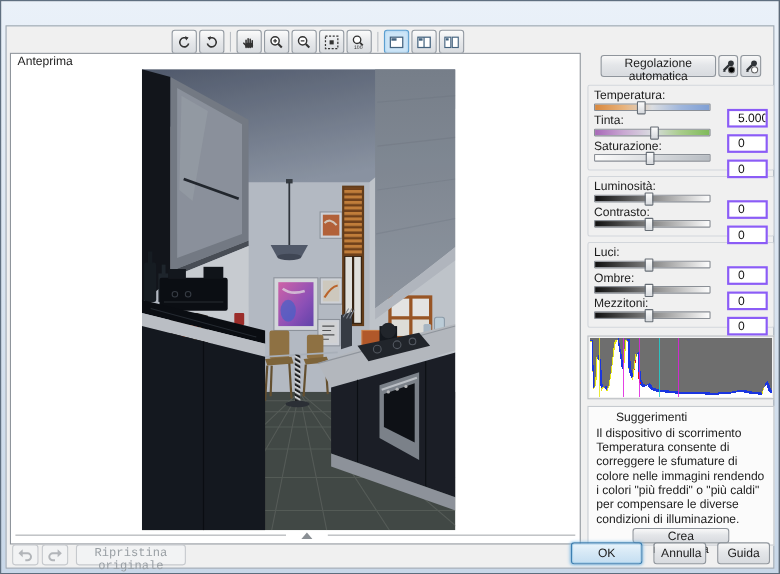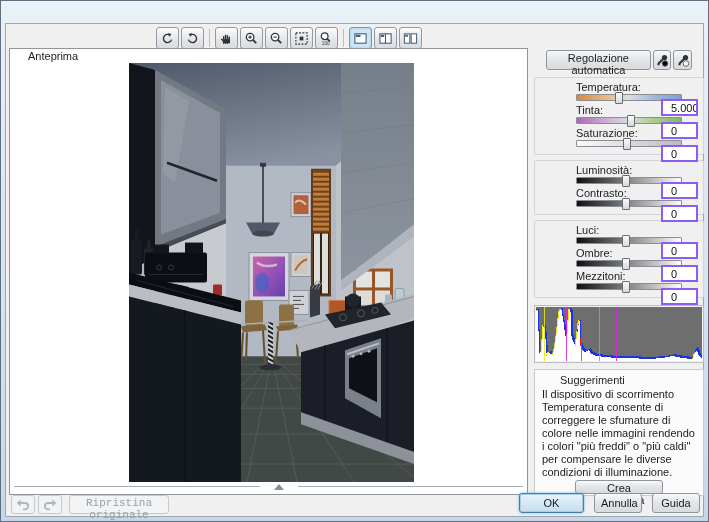--- a/index.html
+++ b/index.html
@@ -16,35 +16,35 @@
   .wbtn.close{width:34px;background:linear-gradient(#f0a893,#d4563d 45%,#b93a24);}
   .client{position:absolute;top:22px;left:4px;right:4px;bottom:4px;background:#f0f0f0;border:1px solid #9aa6b2;}
   
   .toolbar{position:absolute;top:2px;left:150px;display:flex;align-items:center;height:24px;}
   .tbtn{width:23px;height:22px;margin-right:2px;border:1px solid #939aa2;border-radius:3px;
     background:linear-gradient(#fbfbfb,#e6e8eb 50%,#d9dce0);display:flex;align-items:center;justify-content:center;padding:0;}
   .tbtn.sel{background:#cde5f7;border-color:#5c9fd0;box-shadow:inset 0 0 2px #8fc3e8;}
   .tsep{width:1px;height:18px;background:#b9bec4;margin:0 5px 0 3px;}
   
   .panel{position:absolute;left:3px;top:24px;width:519px;height:447px;background:#fff;border:1px solid #8f959c;}
-  .panel-label{font-size:11px;color:#1c1c1c;padding:1px 0 0 18px;}
+  .panel-label{font-size:11px;color:#1c1c1c;padding:1px 0 0 6px;}
   .kitchen{position:absolute;left:119px;top:14px;}
   .collapse{position:absolute;left:4px;right:4px;bottom:3px;height:9px;display:flex;align-items:center;}
   .cline{flex:1;height:1px;background:#a8acb0;}
   .ctri{width:0;height:0;border-left:5px solid transparent;border-right:5px solid transparent;
     border-bottom:6px solid #8a8f94;margin:0 14px;}
   
   .rp{position:absolute;left:528px;top:24px;width:170px;}
   .auto-row{display:flex;margin:2px 12px 7px;}
   .btn{background:linear-gradient(#f8f8f8,#e4e6e9 45%,#d8dbdf);border:1px solid #8f959c;border-radius:3px;
     font-size:11px;color:#1c1c1c;}
   .auto-btn{width:118px;height:20px;}
   .drop-btn{width:21px;height:20px;margin-left:2px;padding:0;display:flex;align-items:center;justify-content:center;}
   .grp{border:1px solid #d2d6db;border-radius:2px;padding:3px 5px 4px;margin-bottom:5px;background:#f0f0f0;}
-  .srow{position:relative;height:23px;padding-top:1px;margin-left:36px;}
+  .srow{position:relative;height:23px;padding-top:1px;}
   .lab{font-size:11px;color:#1c1c1c;height:11px;line-height:11px;}
   .track{position:absolute;left:0;top:13px;width:106px;height:7px;border:1px solid #8a8f96;border-radius:1px;}
   .t-temp{background:linear-gradient(to right,#d9883d,#e8b37c,#dadde1,#9fb6dc,#7f9fd4);}
   .t-tint{background:linear-gradient(to right,#a869b8,#c9a8d2,#dadde1,#a8cc8a,#7fba5a);}
   .t-sat{background:linear-gradient(to right,#fbfbfb,#b7bcc2);}
   .t-gray{background:linear-gradient(to right,#101010,#fdfdfd);}
   .handle{position:absolute;top:-3px;width:8px;height:12px;margin-left:-4px;
     background:linear-gradient(#fbfbfb,#d6d9dd);border:1px solid #666d75;border-radius:1px;}
   .val{position:absolute;right:0;top:18px;width:37px;height:17px;border:2px solid #8b5cf6;
     font-size:11px;padding:0 0 0 8px;background:#fff;color:#111;}

